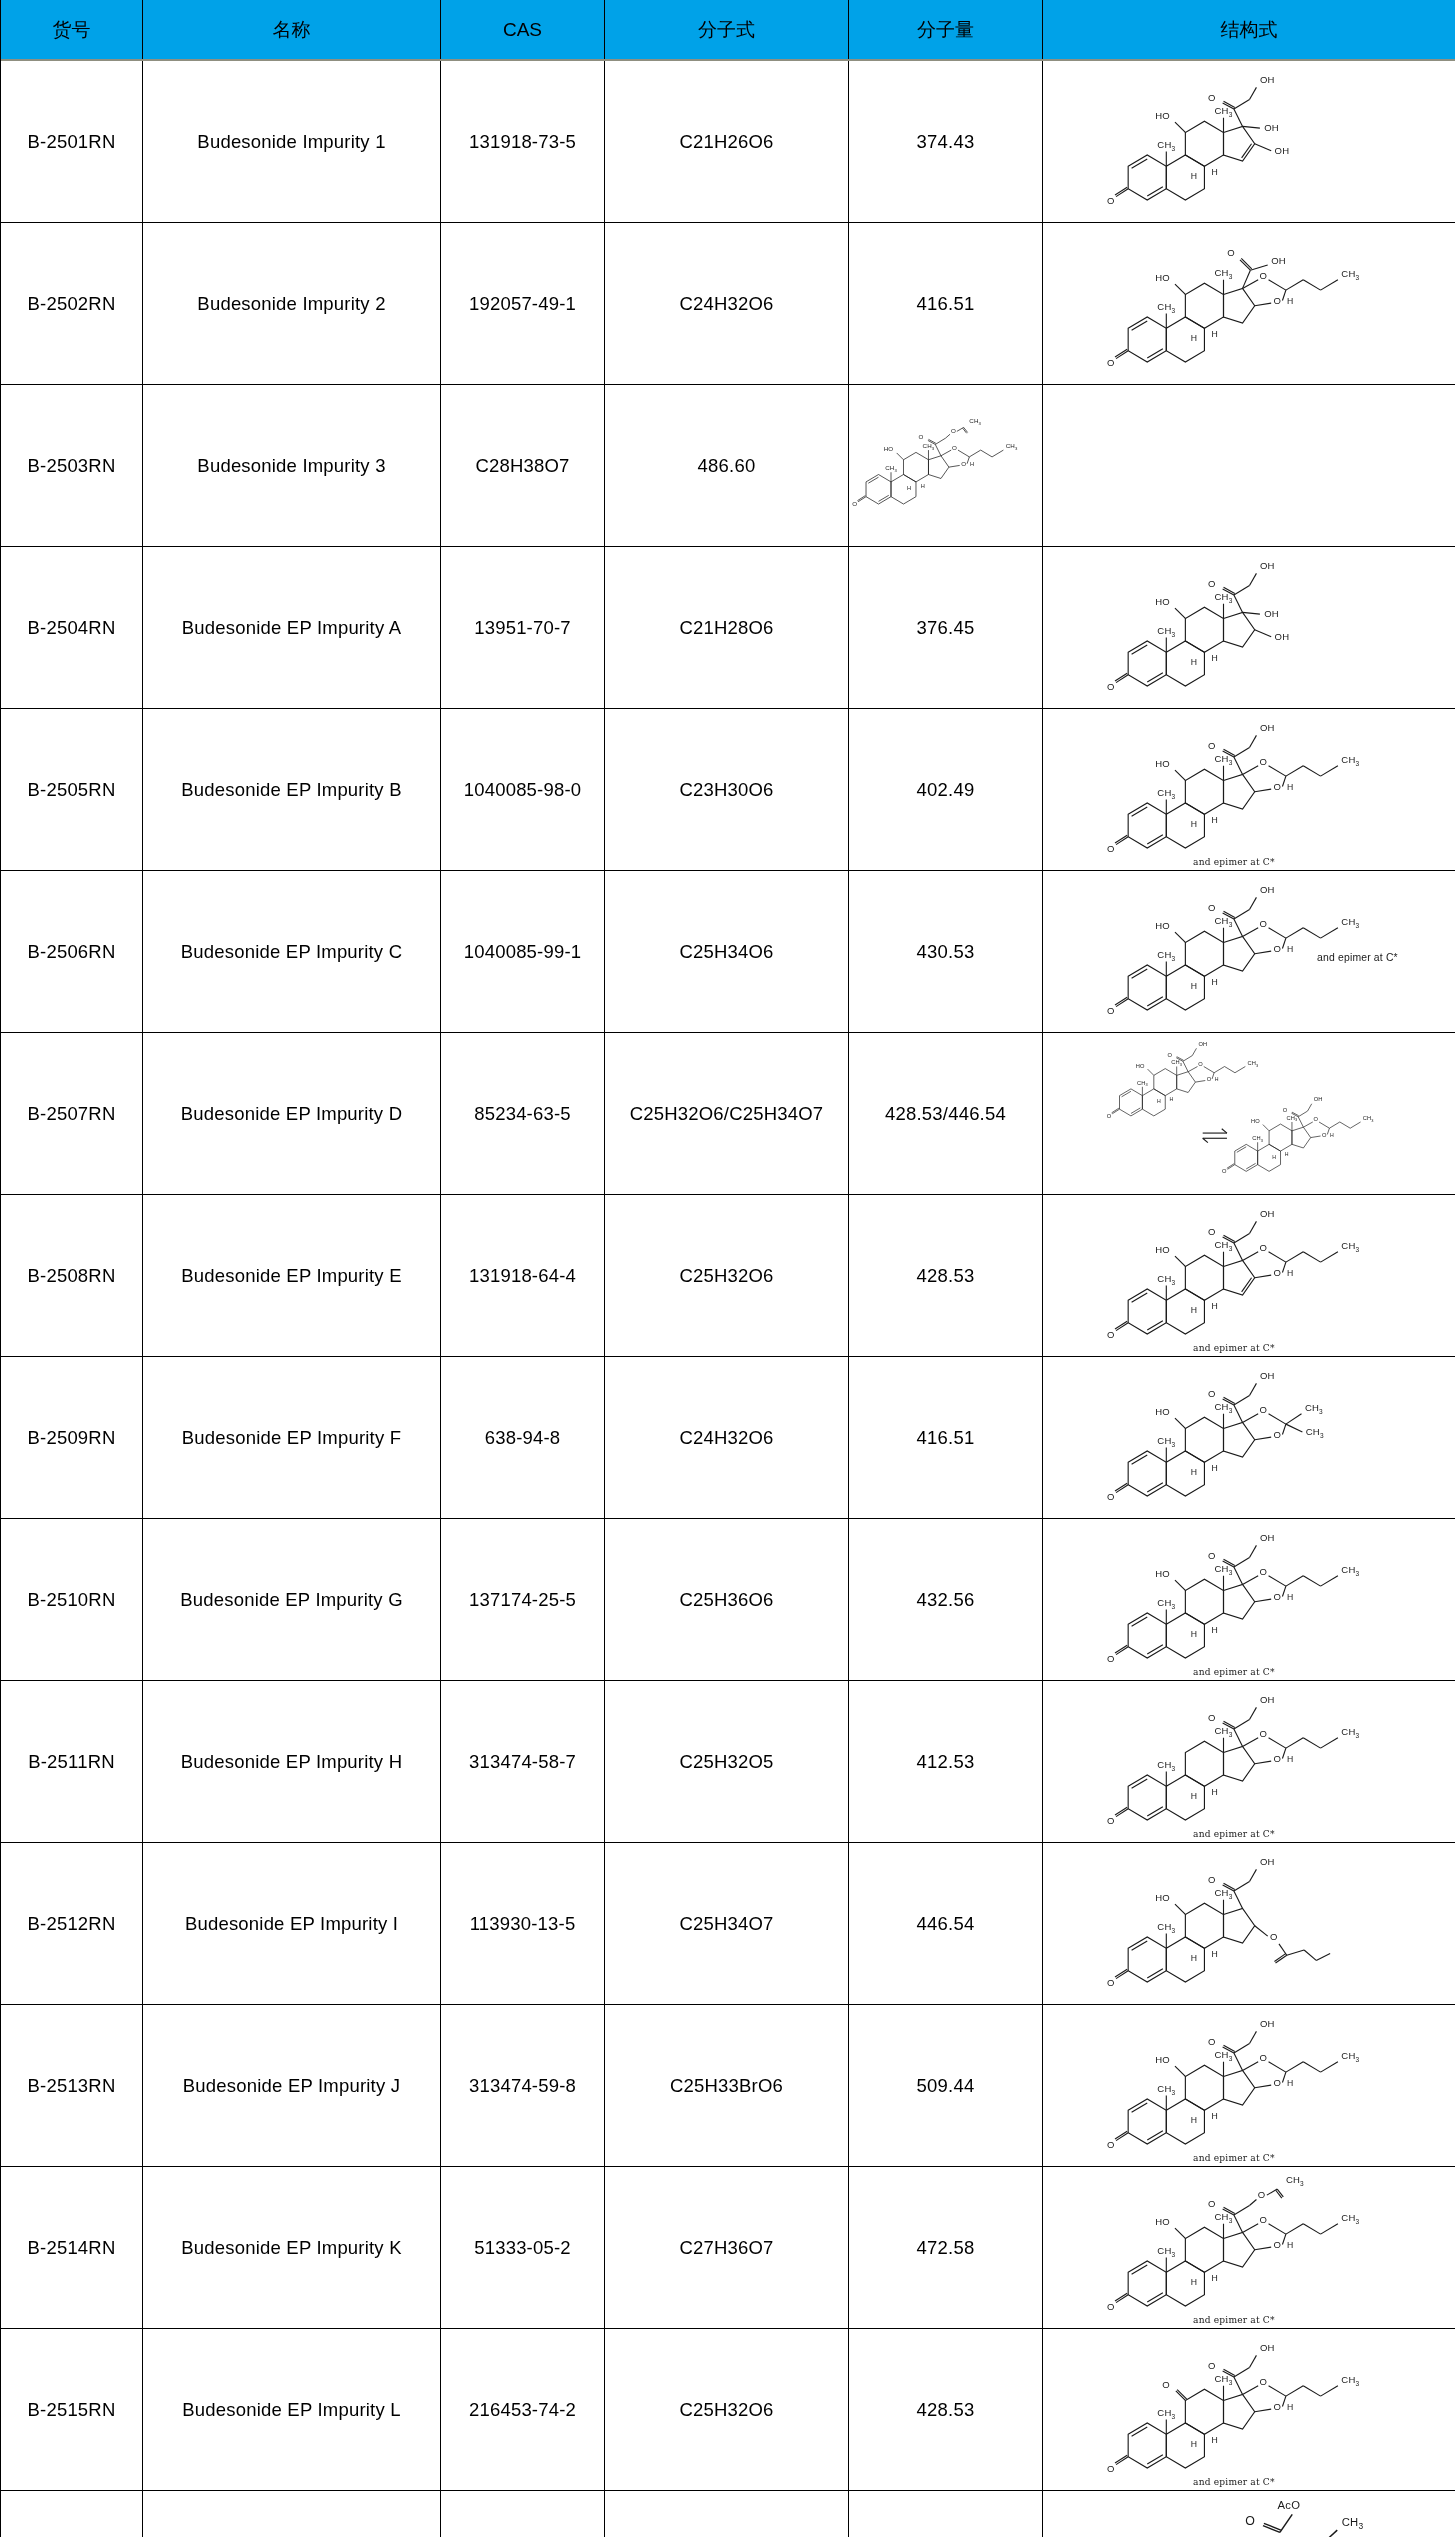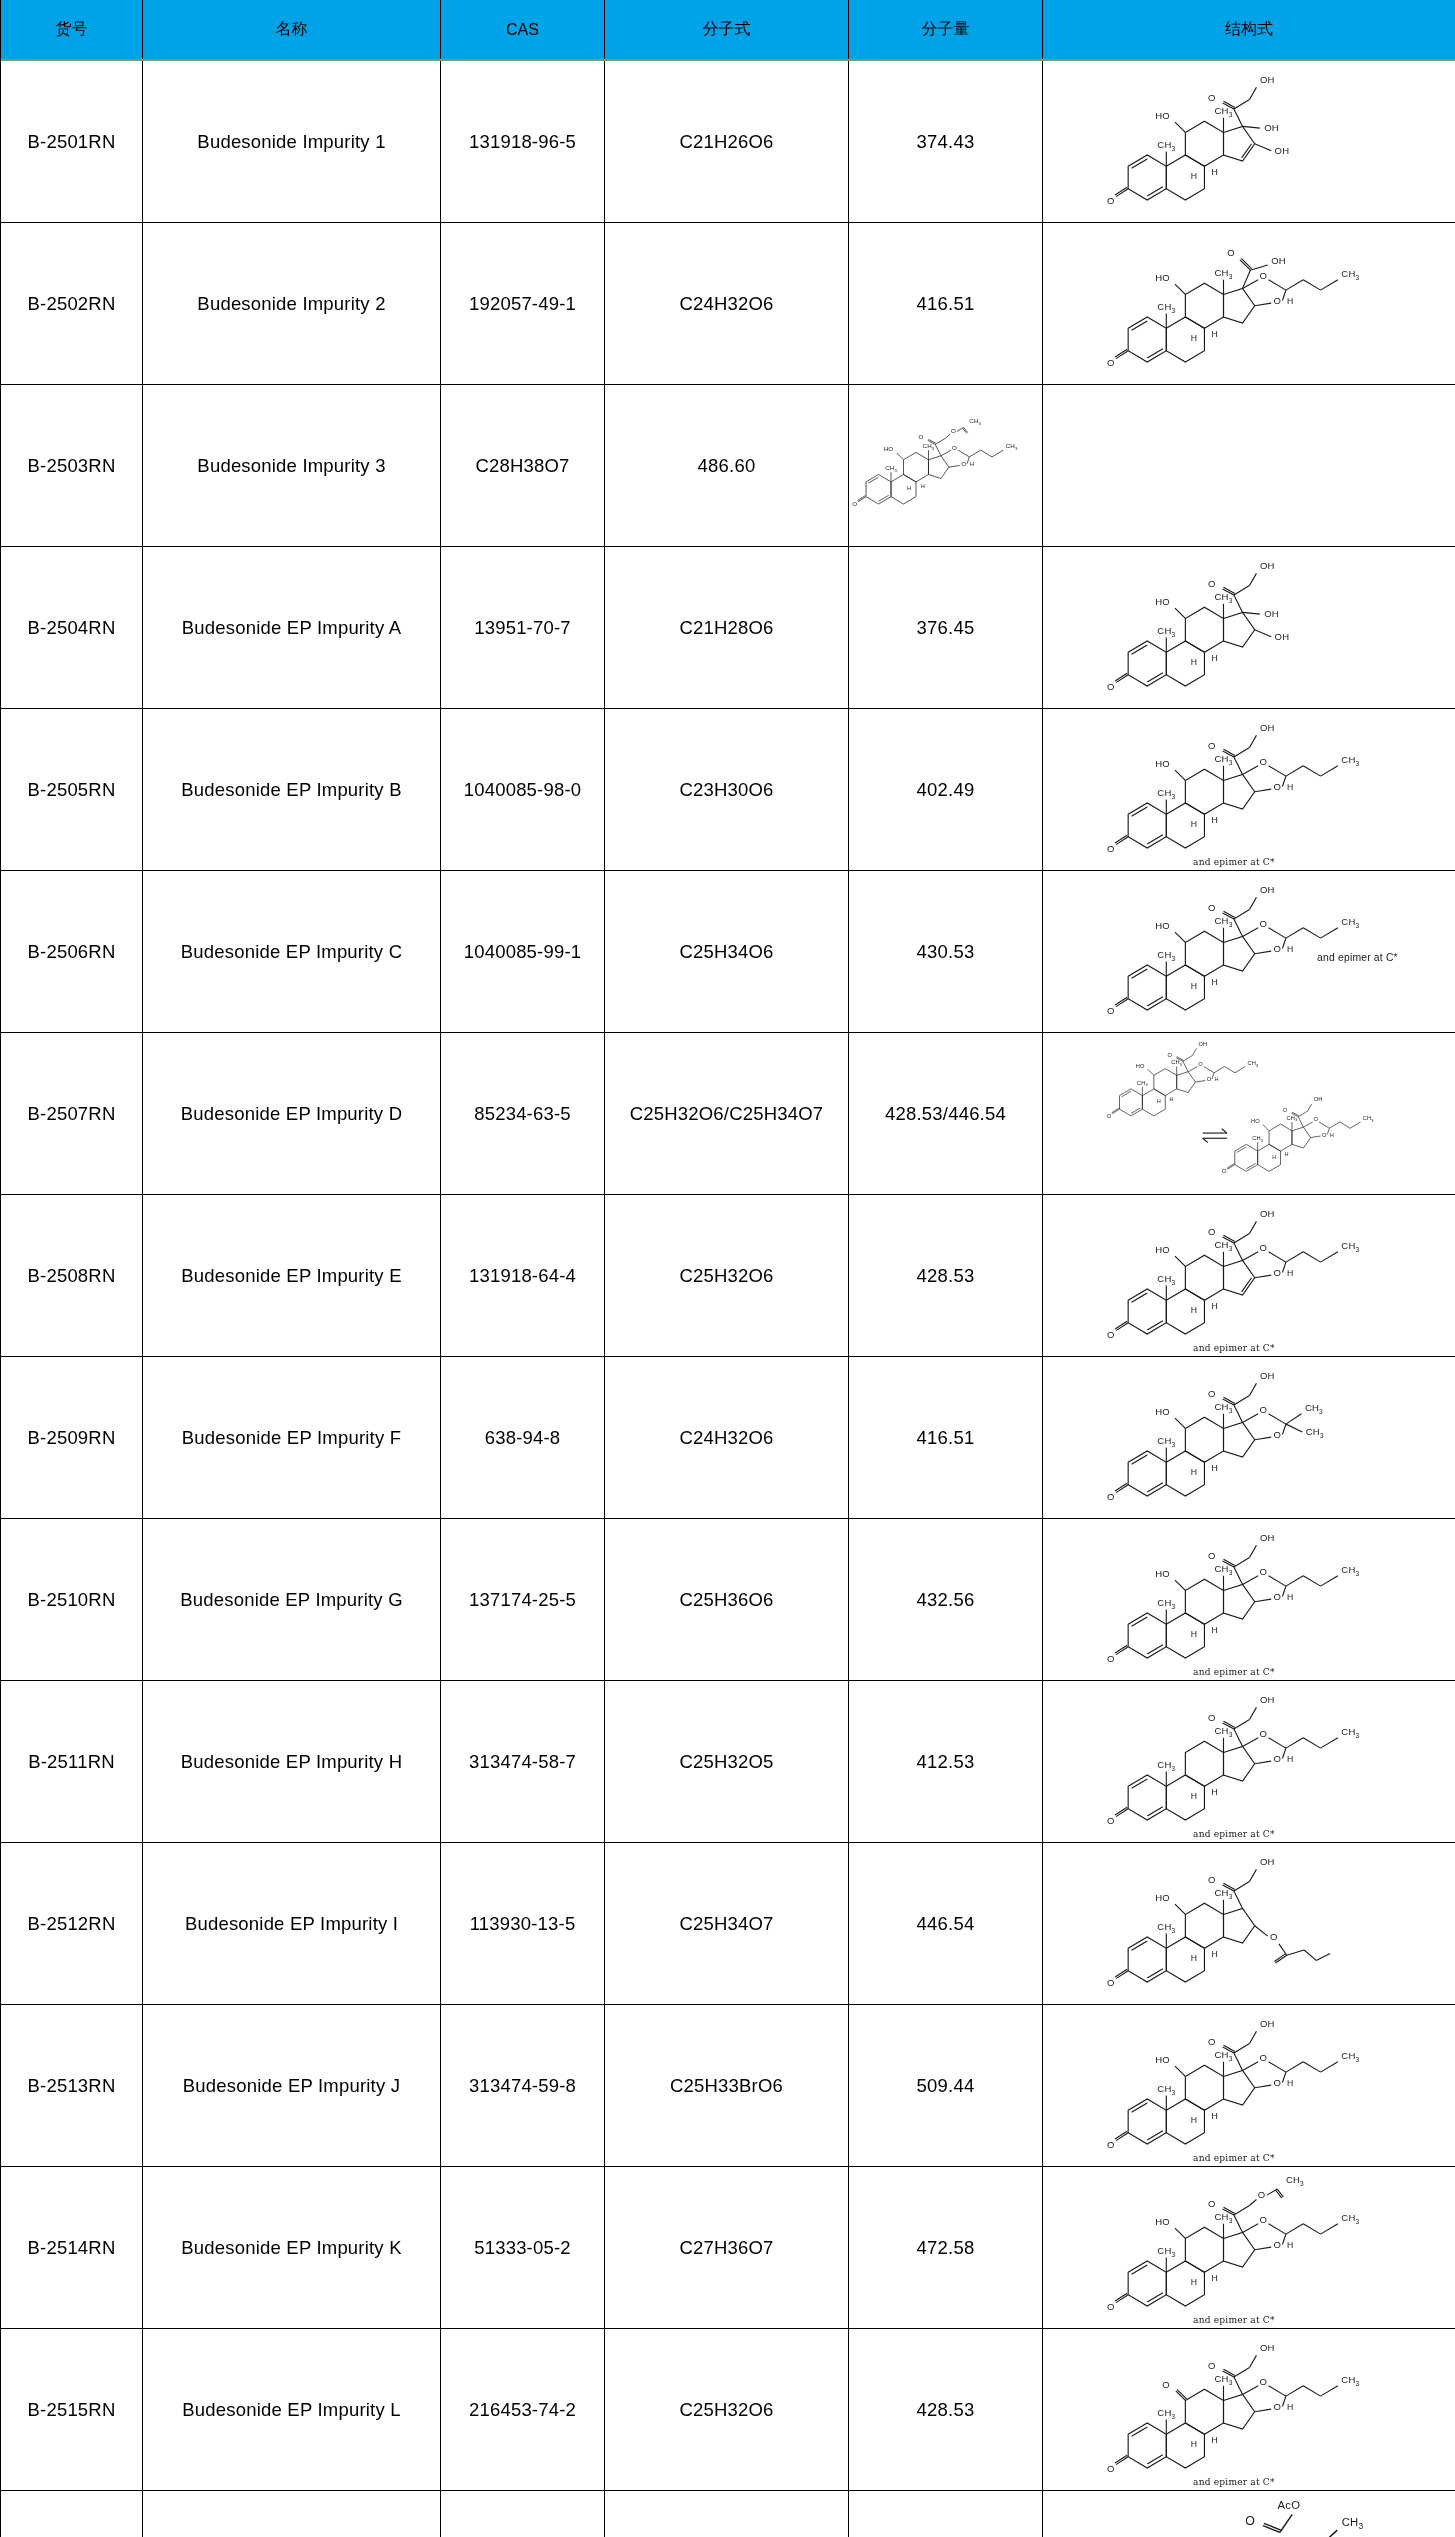--- a/index.html
+++ b/index.html
@@ -1,20 +1,20 @@
 <!DOCTYPE html>
 <html style="font-size:14.5px"><head>
 <meta charset="utf-8">
 <style>
   html,body{margin:0;padding:0;background:#ffffff;}
   body{width:1455px;font-family:"Liberation Sans", sans-serif;-webkit-font-smoothing:antialiased;}
   .table{width:1455px;border-left:0.9px solid #000;box-sizing:border-box;}
   .grid-row{display:grid;grid-template-columns:142px 298px 164px 244px 194px 413px;box-sizing:border-box;}
   .header{height:61px;background:#00A2E8;border-bottom:2.7px solid #8f8f80;}
-  .hcell{display:flex;align-items:center;justify-content:center;font-size:16px;color:#000;
+  .hcell{display:flex;align-items:center;justify-content:center;font-size:19px;color:#000;
          border-right:1.8px solid #000;box-sizing:border-box;}
   .row{height:162px;border-bottom:1.8px solid #000;}
   .cell{display:flex;align-items:center;justify-content:center;text-align:center;
         border-right:0.9px solid #000;box-sizing:border-box;
         font-size:18.5px;color:#000;letter-spacing:0.2px;overflow:hidden;}
   .c-structure{padding:1.8px 0;}
   .c-structure svg{display:block;}
   .row.partial{height:46px;border-bottom:none;}
   .row.partial .cell{align-items:flex-start;}
 </style>
@@ -27,21 +27,21 @@
     <div class="hcell">名称</div>
     <div class="hcell">CAS</div>
     <div class="hcell">分子式</div>
     <div class="hcell">分子量</div>
     <div class="hcell">结构式</div>
   </div>
   <div id="rows-container">
   <div class="grid-row row">
     <div class="cell c-item">B-2501RN</div>
     <div class="cell c-name">Budesonide Impurity 1</div>
-    <div class="cell c-cas">131918-96-5</div>
+    <div class="cell c-cas">131918-73-5</div>
     <div class="cell c-formula">C21H26O6</div>
     <div class="cell c-mw">374.43</div>
     <div class="cell c-structure">
           <svg width="389" height="156" viewBox="0 0 340 180" xmlns="http://www.w3.org/2000/svg" style="font-size:20.5px">
             <polygon points="30,118 52,105 74,118 74,144 52,157 30,144" fill="none" stroke="#1a1a1a" stroke-width="1.3"></polygon>
             <polygon points="74,118 96,105 118,118 118,144 96,157 74,144" fill="none" stroke="#1a1a1a" stroke-width="1.3"></polygon>
             <polygon points="96,105 96,79 118,66 140,79 140,105 118,118" fill="none" stroke="#1a1a1a" stroke-width="1.3"></polygon>
             <polygon points="140,79 162,72 176,92 162,112 140,105" fill="none" stroke="#1a1a1a" stroke-width="1.3"></polygon>
             <line x1="33.96" y1="120.34" x2="52" y2="109.68" stroke="#1a1a1a" stroke-width="1.3"></line>
             <line x1="70.04" y1="141.66" x2="52" y2="152.32" stroke="#1a1a1a" stroke-width="1.3"></line>

